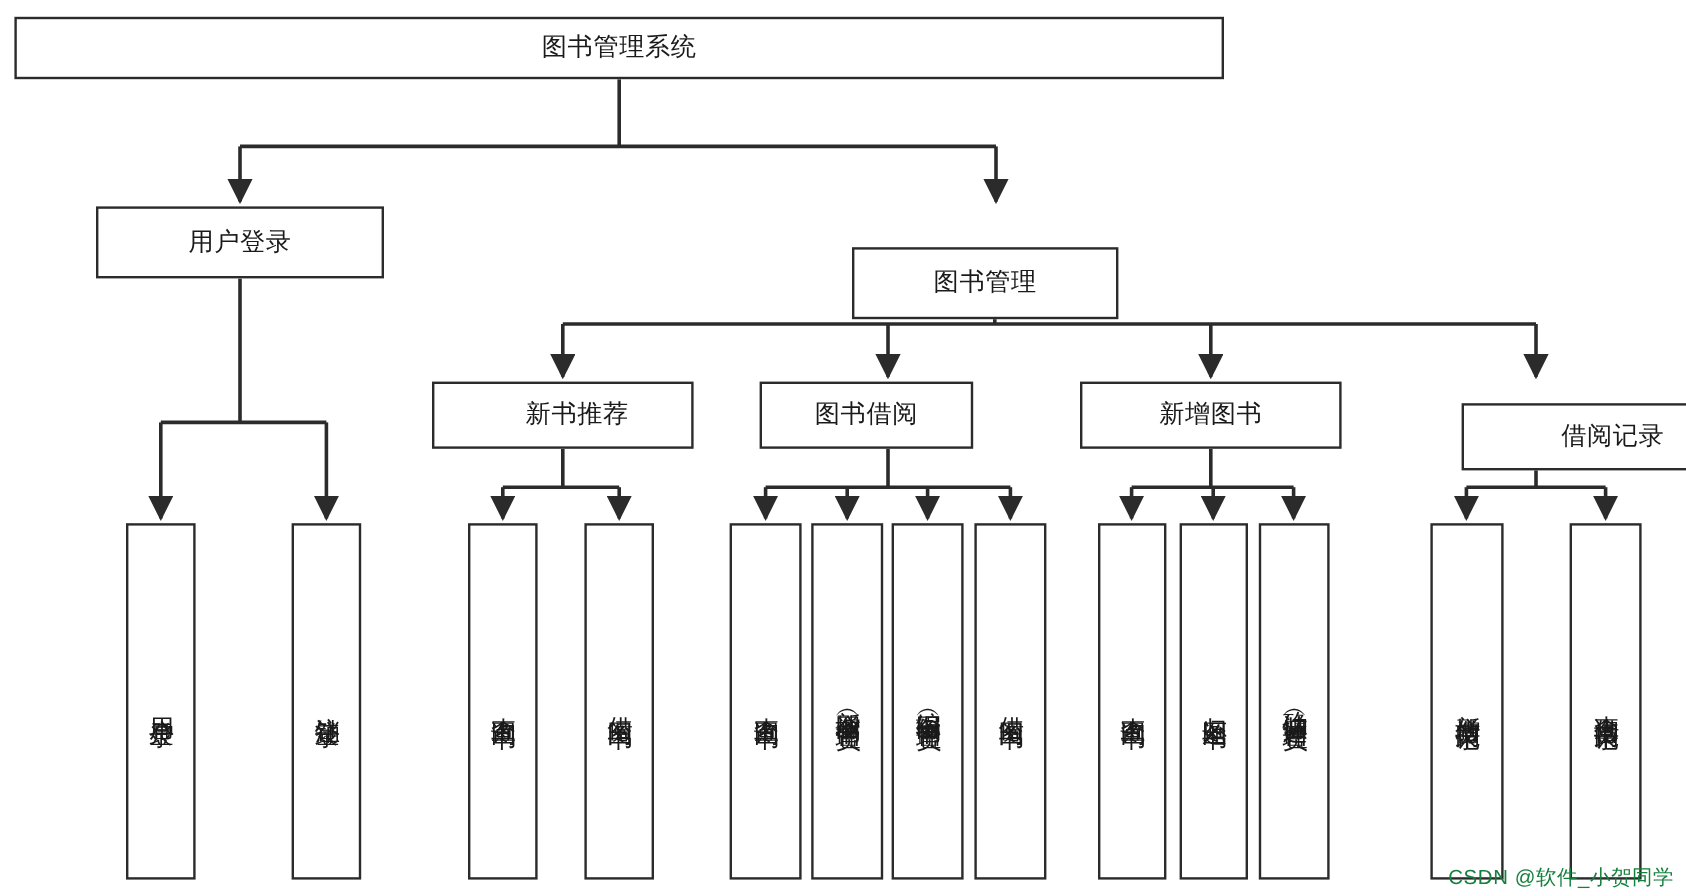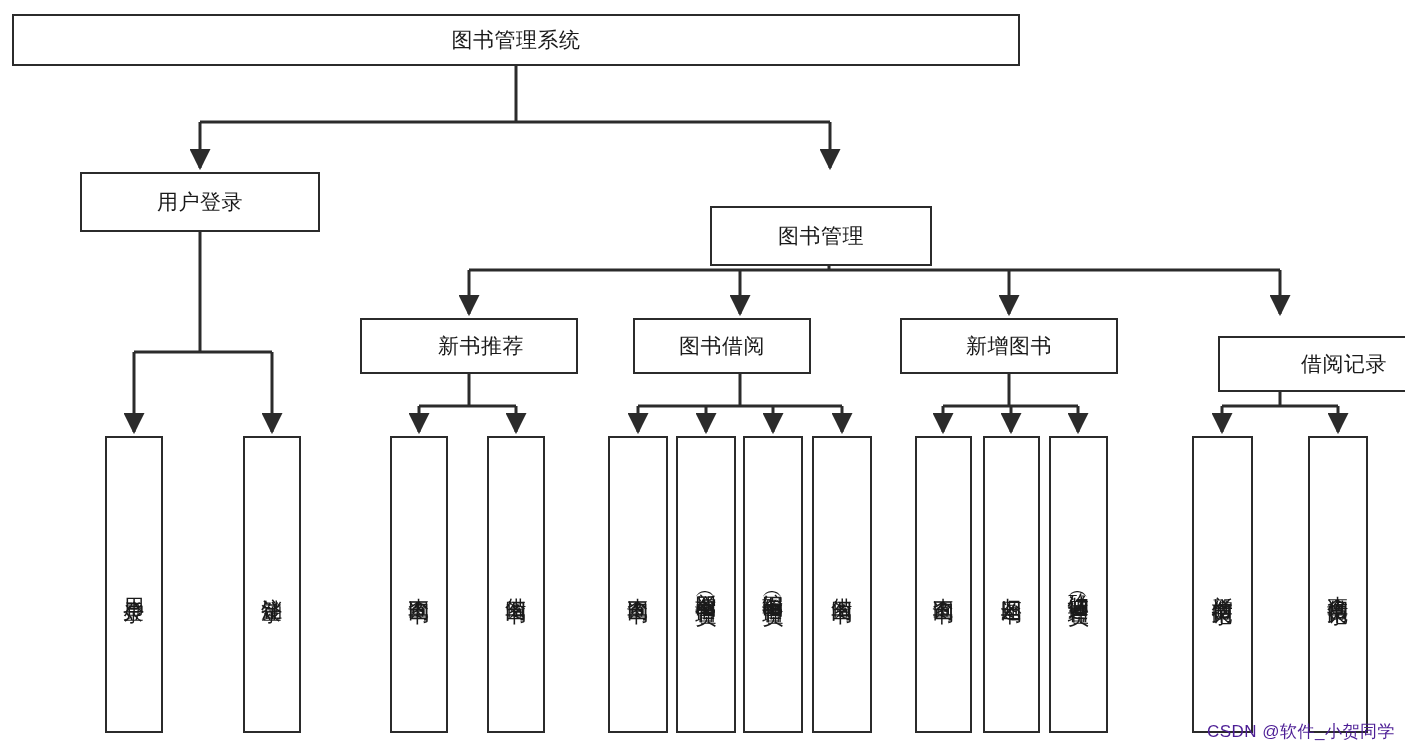--- a/index.html
+++ b/index.html
@@ -51,21 +51,21 @@
   .node.v .txt {
     writing-mode: vertical-rl;
     text-orientation: upright;
     display: block;
   }
   #watermark {
     position: absolute;
     right: 10px;
     bottom: 4px;
     font-size: 17px;
-    color: #4c1d95;
+    color: #15803d;
     letter-spacing: 0.5px;
     white-space: nowrap;
   }
 </style>
 </head>
 <body>
 
 <div id="stage">
 
   <svg id="edges" viewBox="0 0 1405 747" xmlns="http://www.w3.org/2000/svg">

